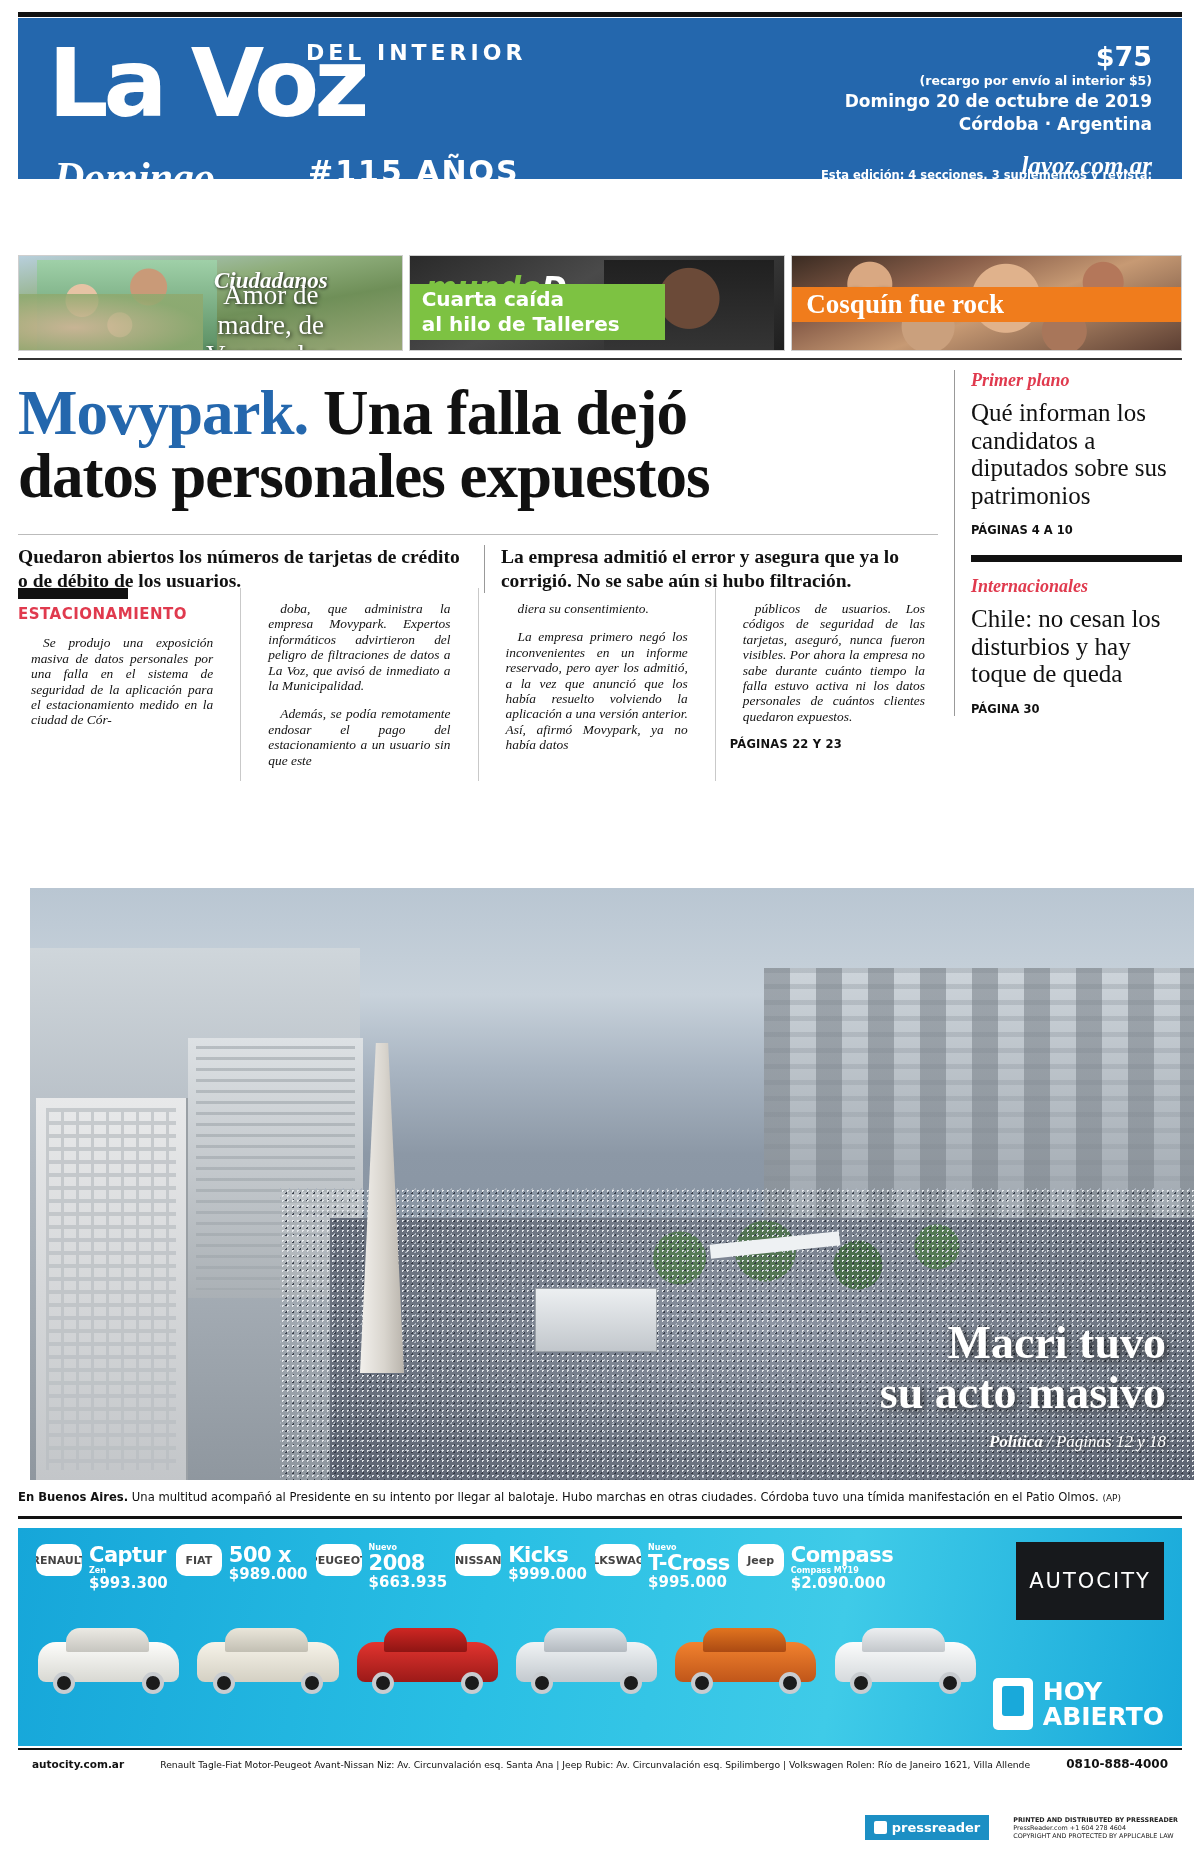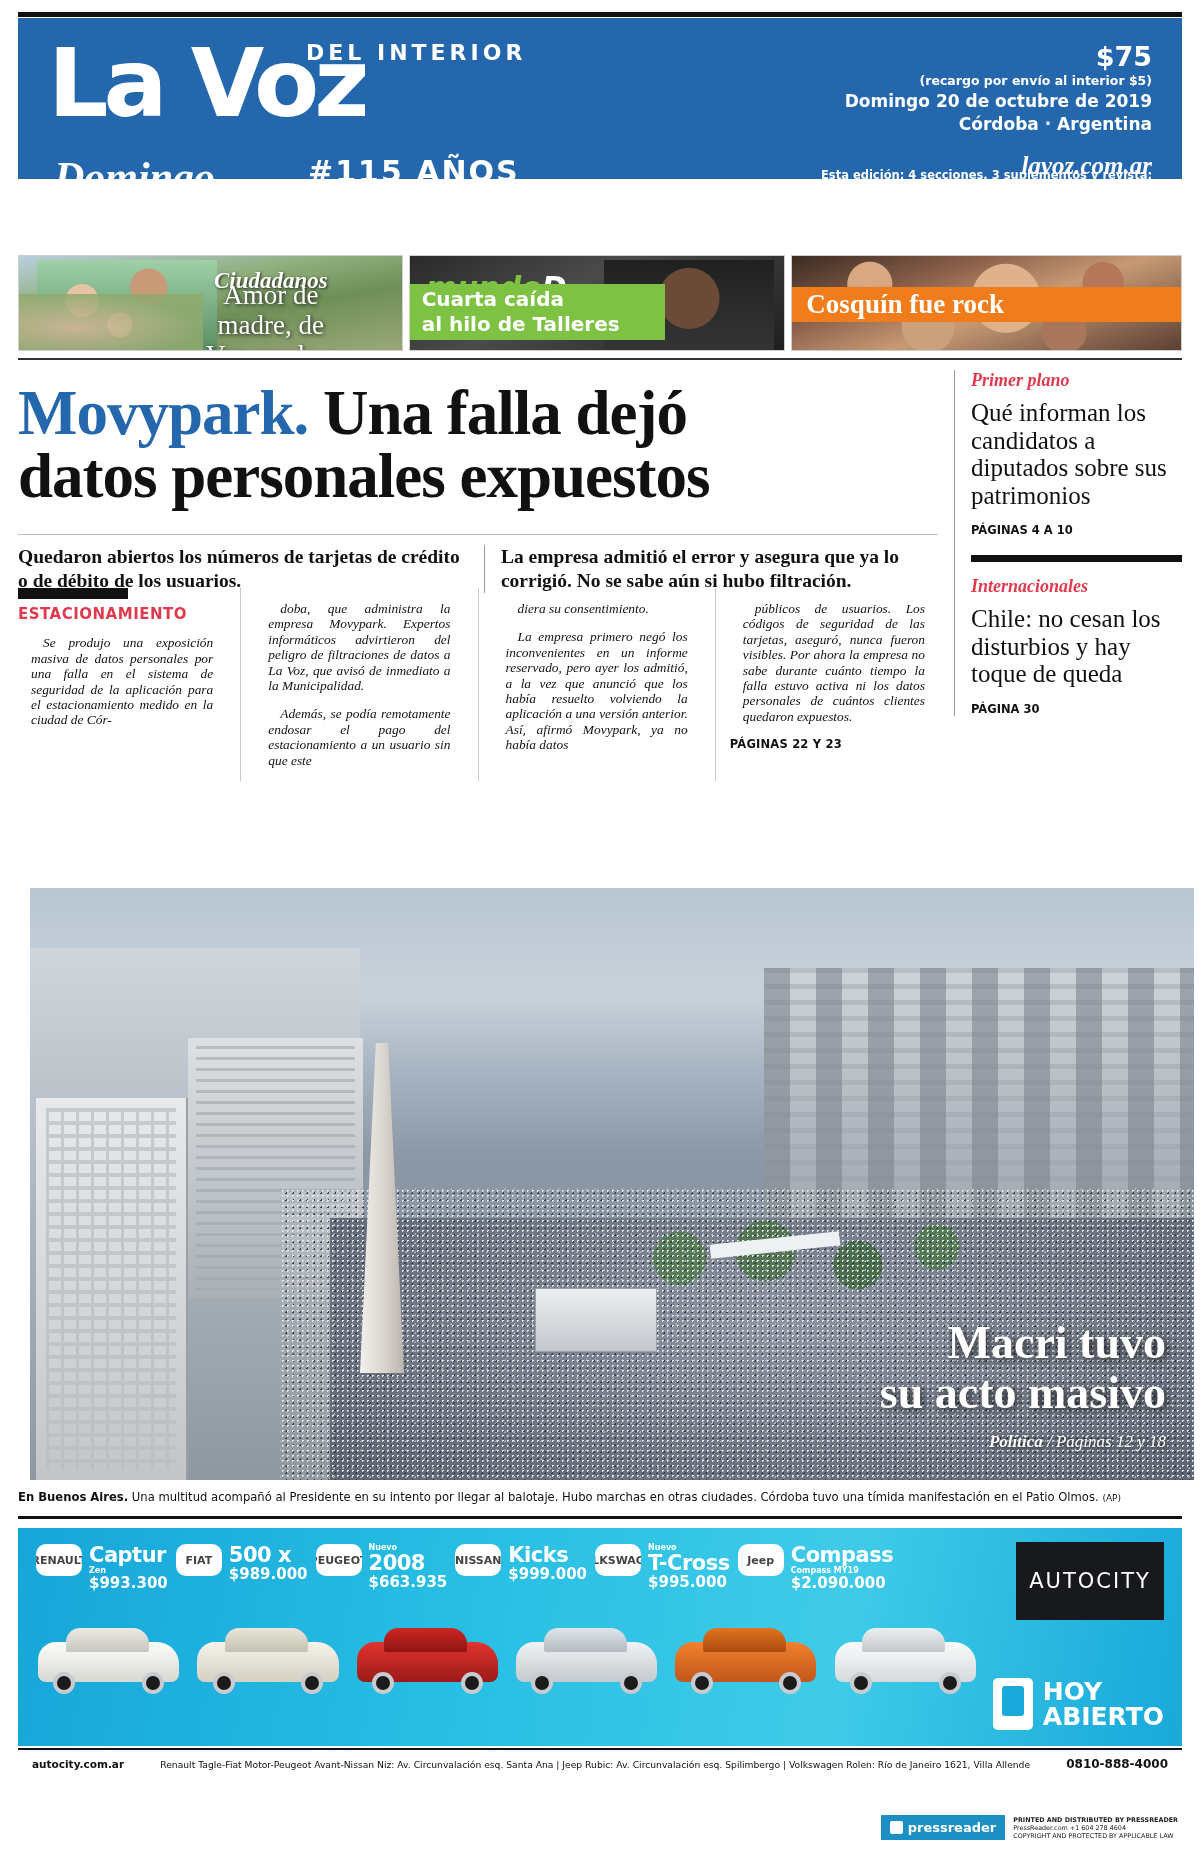--- a/index.html
+++ b/index.html
@@ -138,21 +138,21 @@
   .hoy{position:absolute;right:18px;bottom:16px;display:flex;align-items:center;gap:10px;}
   .hoy-icon{width:40px;height:52px;background:#fff;border-radius:5px;position:relative;}
   .hoy-icon:after{content:"";position:absolute;left:9px;top:8px;width:22px;height:30px;background:#19a9da;border-radius:3px;}
   .hoy-txt{color:#fff;font-family:"DejaVu Sans",sans-serif;font-weight:bold;font-size:25px;line-height:25px;}
   .ad-foot{position:absolute;left:10px;top:1740px;width:1164px;height:30px;background:#fff;border-top:2px solid #111;display:flex;align-items:center;justify-content:space-between;padding:0 14px;box-sizing:border-box;}
   .ad-foot .l{font-family:"DejaVu Sans",sans-serif;font-size:10.5px;font-weight:bold;color:#111;}
   .ad-foot .m{font-family:"DejaVu Sans",sans-serif;font-size:9.2px;color:#111;}
   .ad-foot .r{font-family:"DejaVu Sans",sans-serif;font-size:12px;font-weight:bold;color:#111;}
 
   
-  .pr{position:absolute;right:14px;bottom:14px;display:flex;align-items:center;gap:8px;}
+  .pr{position:absolute;right:14px;bottom:14px;display:flex;align-items:center;gap:24px;}
   .pr-badge{background:#1c8fc4;color:#fff;font-family:"DejaVu Sans",sans-serif;font-size:13px;font-weight:bold;padding:5px 9px;display:flex;align-items:center;gap:5px;}
   .pr-q{width:13px;height:13px;background:#fff;border-radius:2px;}
   .pr-txt{font-family:"DejaVu Sans",sans-serif;font-size:6.4px;line-height:8px;color:#222;}
   .pr-txt .b1{font-weight:bold;}
 </style>
 </head>
 <body>
 
 <div class="page">
 <div class="sheet">

